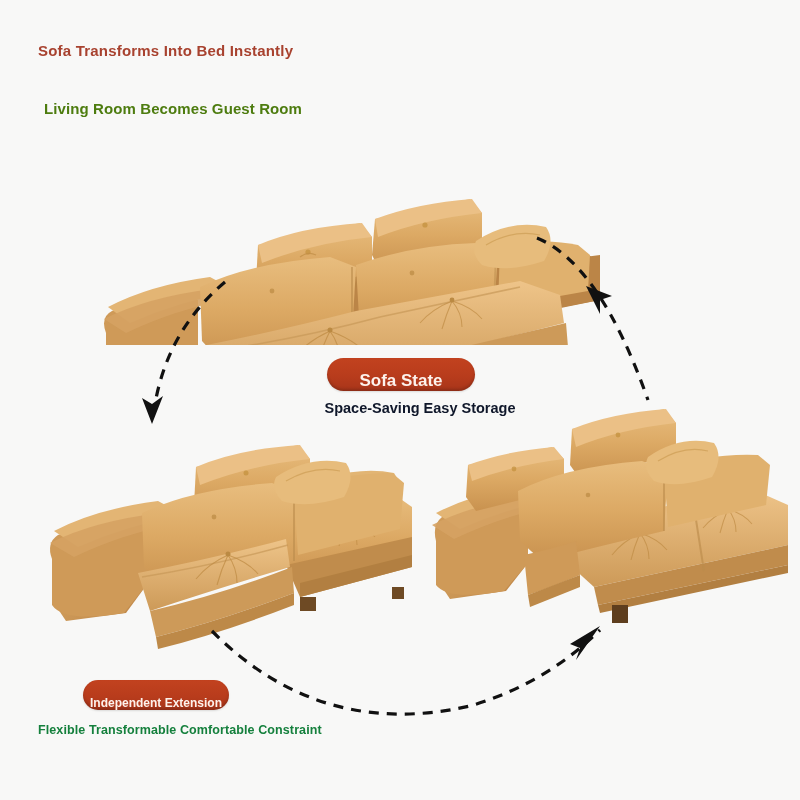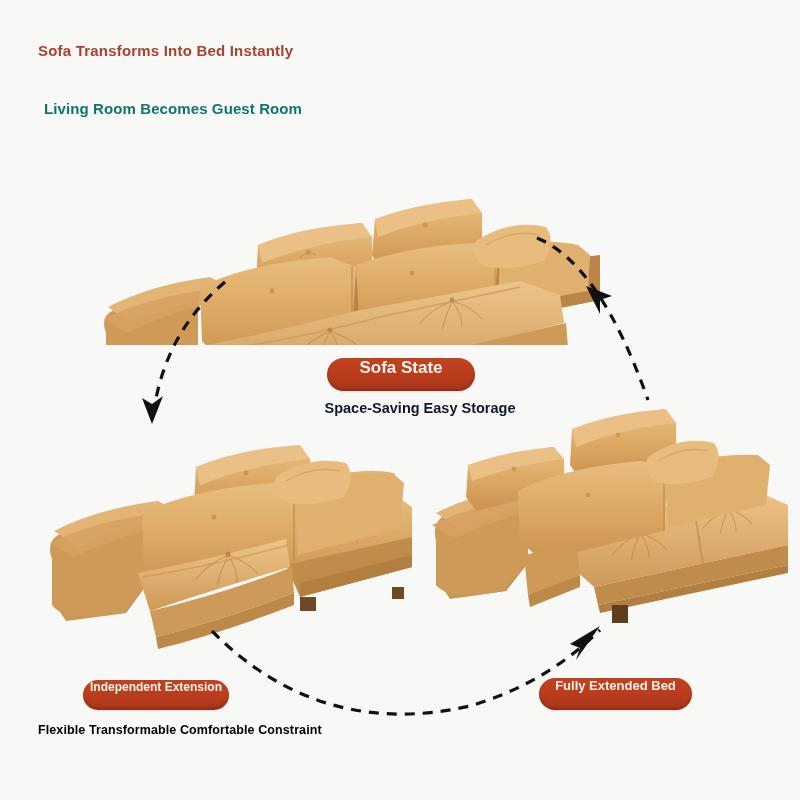--- a/index.html
+++ b/index.html
@@ -14,36 +14,36 @@
 
   
   .main-title{
     position:absolute;left:38px;top:42px;
     font-size:15px;font-weight:bold;letter-spacing:.2px;
     color:#a8422f;white-space:nowrap;
   }
   .sub-title{
     position:absolute;left:44px;top:100px;
     font-size:15px;font-weight:bold;letter-spacing:.1px;
-    color:#0f766e;white-space:nowrap;
+    color:#4d7c0f;white-space:nowrap;
   }
   .center-caption{
     position:absolute;left:0;top:400px;width:800px;text-align:center;
     font-size:14.5px;font-weight:bold;color:#0f172a;padding-left:20px;
   }
   .cap{
-    position:absolute;font-size:12.5px;font-weight:bold;color:#000000;
+    position:absolute;font-size:12.5px;font-weight:bold;color:#15803d;
     line-height:1.18;letter-spacing:.1px;
   }
   .cap-left{left:38px;top:723px;width:300px;}
   .cap-right{left:487px;top:723px;width:300px;}
 
   
   .pill{
-    position:absolute;display:flex;align-items:flex-start;justify-content:center;
+    position:absolute;display:flex;align-items:flex-end;justify-content:center;
     color:#fdf2ec;font-weight:bold;white-space:nowrap;
     border-radius:40px;
     background:linear-gradient(180deg,#c2421f 0%,#b83c1c 55%,#a8351a 100%);
     box-shadow:inset 0 -2px 3px rgba(0,0,0,.18), 0 1px 2px rgba(0,0,0,.12);
   }
   .pill-state{left:327px;top:358px;width:148px;height:33px;font-size:17px;}
   .pill-ind{left:83px;top:680px;width:146px;height:30px;font-size:12px;}
   .pill-bed{left:539px;top:678px;width:153px;height:32px;font-size:13px;}
 
   
@@ -256,17 +256,14 @@
   <div class="pill pill-state">
     <span>Sofa State</span>
   </div>
   <div class="center-caption">Space-Saving Easy Storage</div>
 
   <div class="pill pill-ind">
     <span>Independent Extension</span>
   </div>
   <div class="cap cap-left">Flexible Transformable Comfortable Constraint</div>
 
-  <div class="pill pill-bed">
-    <span>Fully Extended Bed</span>
-  </div>
 
 </div>
 
 </body></html>

